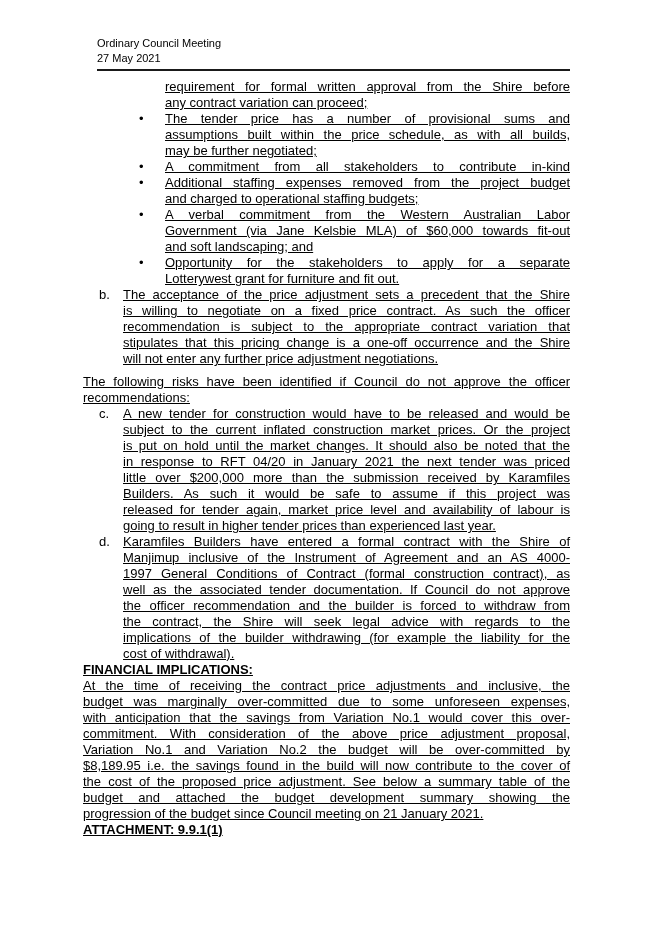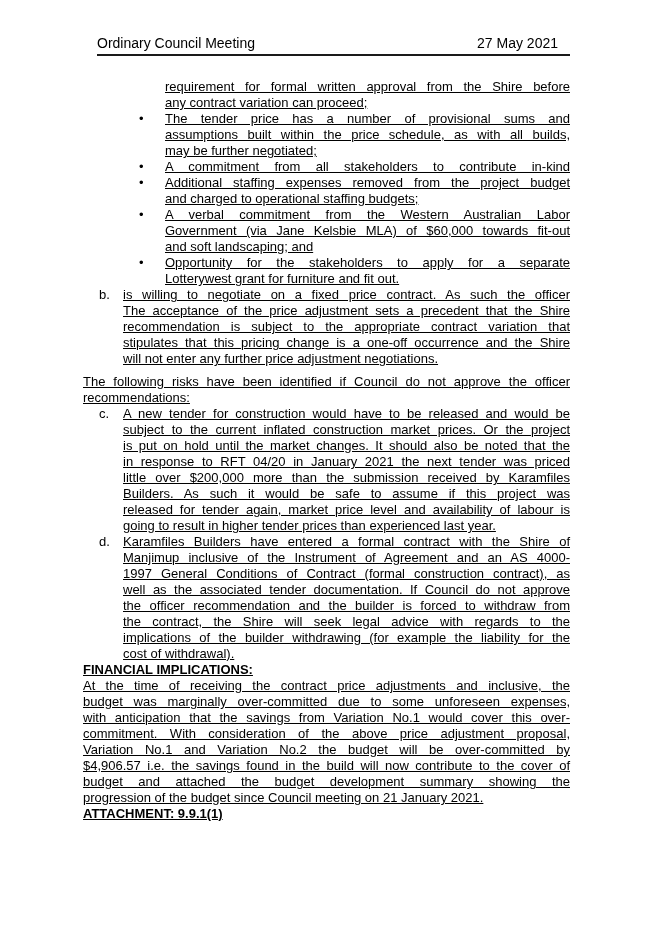--- a/index.html
+++ b/index.html
@@ -16,24 +16,25 @@
     overflow: hidden;
   }
   .header {
     position: absolute;
     left: 97px; right: 96px; top: 36px;
   }
   .header-row {
     display: flex;
     justify-content: space-between;
     align-items: flex-start;
-    font-size: 14px;
+    font-size: 11px;
     line-height: 15px;
     padding-bottom: 3px;
     border-bottom: 2px solid #1a1a1a;
+    flex-direction: column;
   }
   .header-date { padding-right: 12px; }
   .doc-body {
     position: absolute;
     left: 83px; right: 96px; top: 79px;
     font-size: 13px;
     line-height: 16px;
     text-decoration: underline;
   }
   .block { position: relative; }
@@ -84,22 +85,22 @@
         <div class="line">Government (via Jane Kelsbie MLA) of $60,000 towards fit-out</div>
         <div class="line last">and soft landscaping; and</div>
       </div>
       <div class="block bullet">
         <span class="marker">•</span>
         <div class="line">Opportunity for the stakeholders to apply for a separate</div>
         <div class="line last">Lotterywest grant for furniture and fit out.</div>
       </div>
       <div class="block letter">
         <span class="marker">b.</span>
+        <div class="line">The acceptance of the price adjustment sets a precedent that the Shire</div>
         <div class="line">is willing to negotiate on a fixed price contract. As such the officer</div>
-        <div class="line">The acceptance of the price adjustment sets a precedent that the Shire</div>
         <div class="line">recommendation is subject to the appropriate contract variation that</div>
         <div class="line">stipulates that this pricing change is a one-off occurrence and the Shire</div>
         <div class="line last">will not enter any further price adjustment negotiations.</div>
       </div>
       <div class="gap block paragraph">
         <div class="line">The following risks have been identified if Council do not approve the officer</div>
         <div class="line last">recommendations:</div>
       </div>
       <div class="block letter">
         <span class="marker">c.</span>
@@ -123,19 +124,20 @@
         <div class="line">implications of the builder withdrawing (for example the liability for the</div>
         <div class="line last">cost of withdrawal).</div>
       </div>
       <div class="heading">FINANCIAL IMPLICATIONS:</div>
       <div class="block paragraph">
         <div class="line">At the time of receiving the contract price adjustments and inclusive, the</div>
         <div class="line">budget was marginally over-committed due to some unforeseen expenses,</div>
         <div class="line">with anticipation that the savings from Variation No.1 would cover this over-</div>
         <div class="line">commitment. With consideration of the above price adjustment proposal,</div>
         <div class="line">Variation No.1 and Variation No.2 the budget will be over-committed by</div>
-        <div class="line">$4,906.57 i.e. the savings found in the build will now contribute to the cover of</div>
+        <div class="line">$8,189.95 i.e. the savings found in the build will now contribute to the cover of</div>
+        <div class="line">the cost of the proposed price adjustment. See below a summary table of the</div>
         <div class="line">budget and attached the budget development summary showing the</div>
         <div class="line last">progression of the budget since Council meeting on 21 January 2021.</div>
       </div>
       <div class="attachment">ATTACHMENT: 9.9.1(1)</div>
     </div>
 </div>
 
 </body></html>

